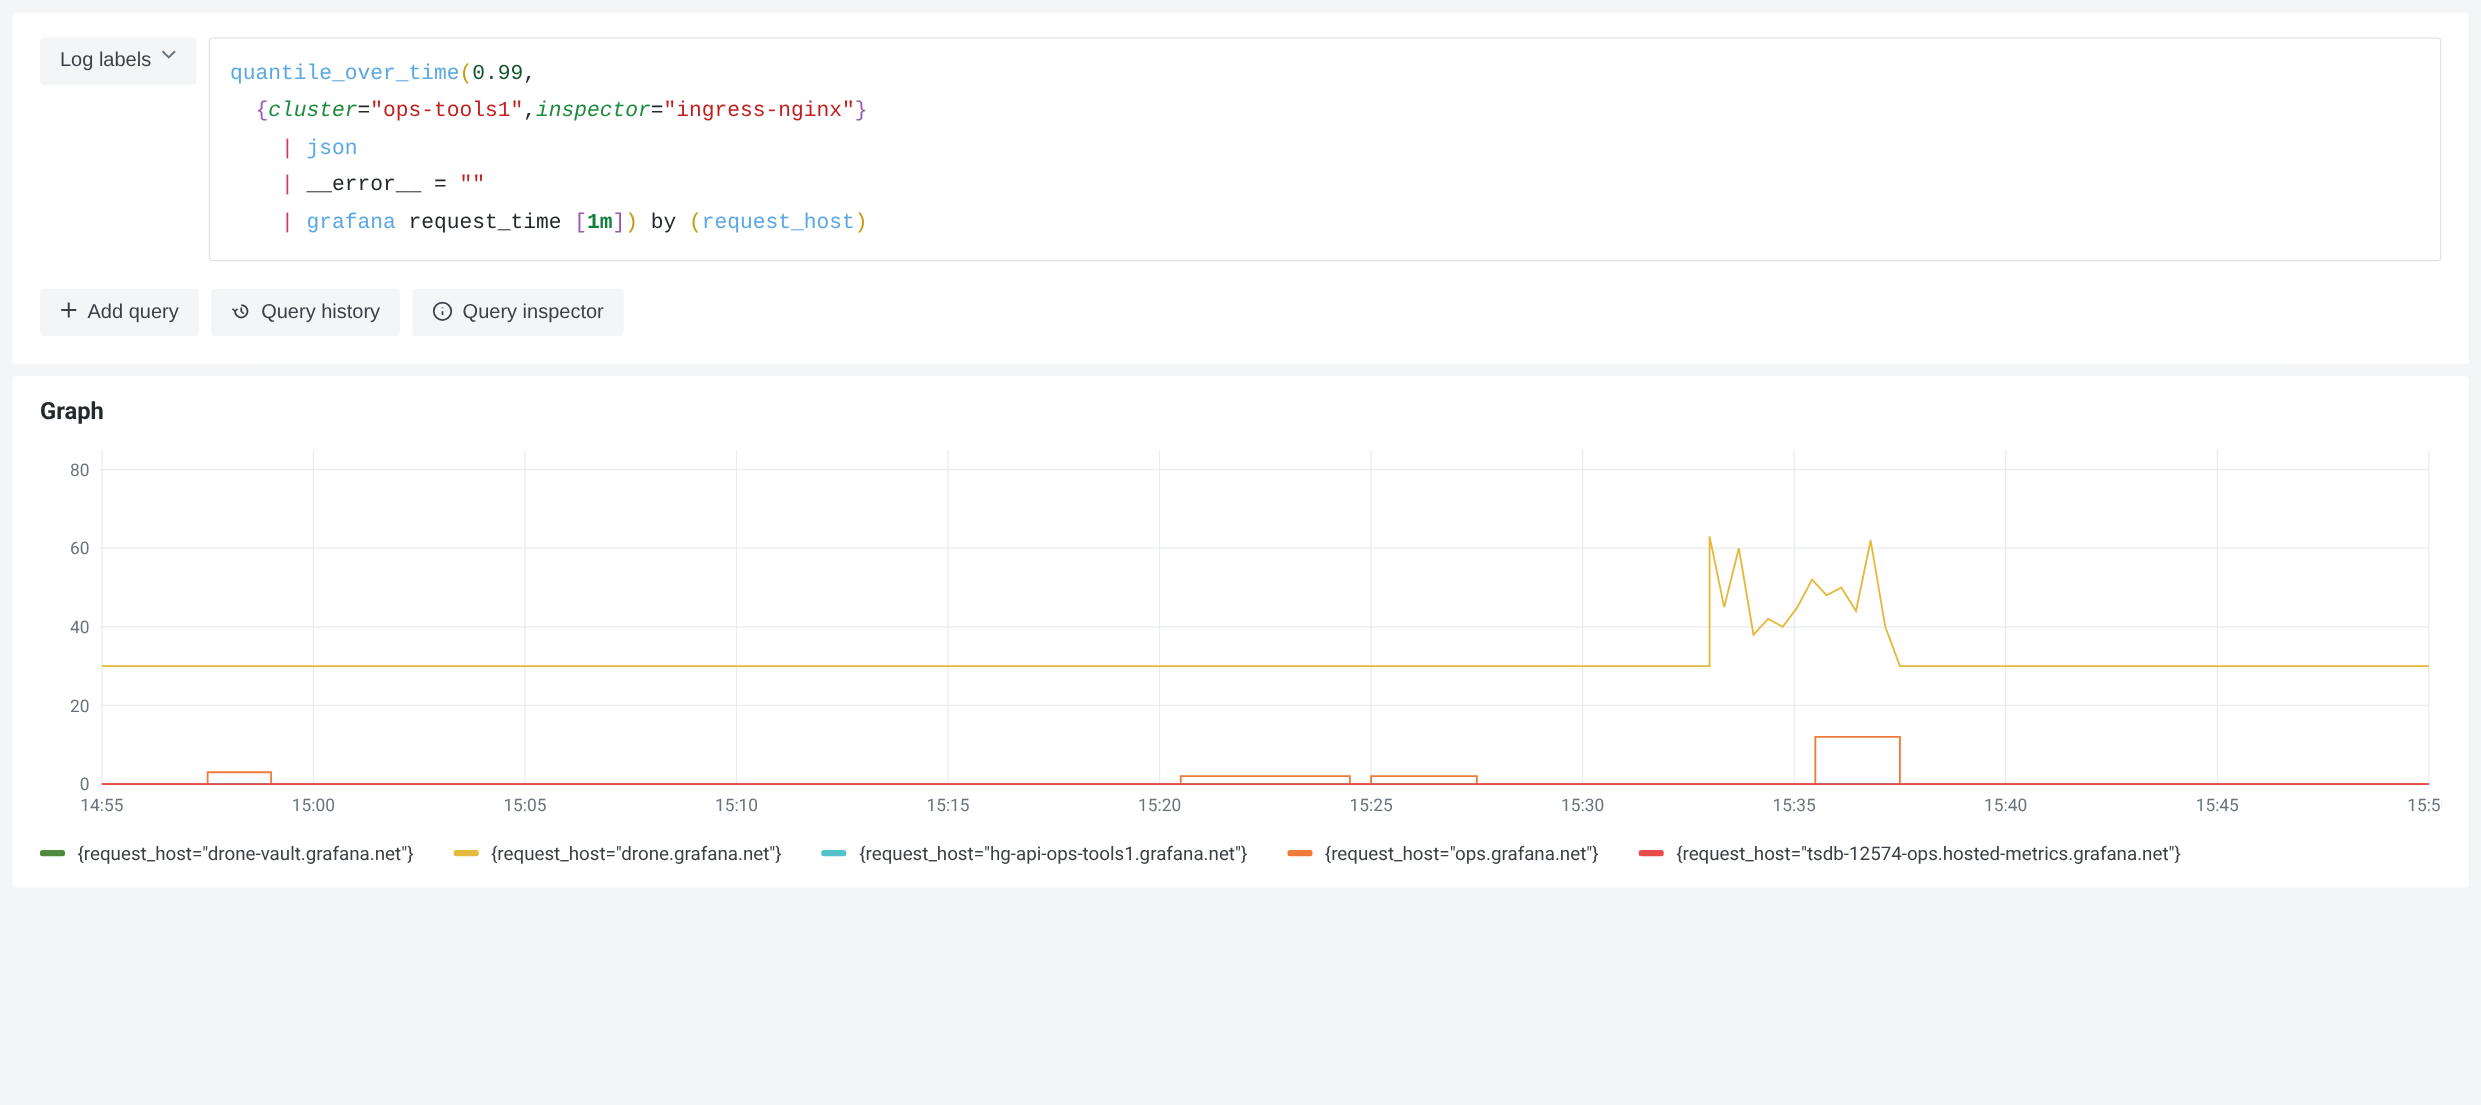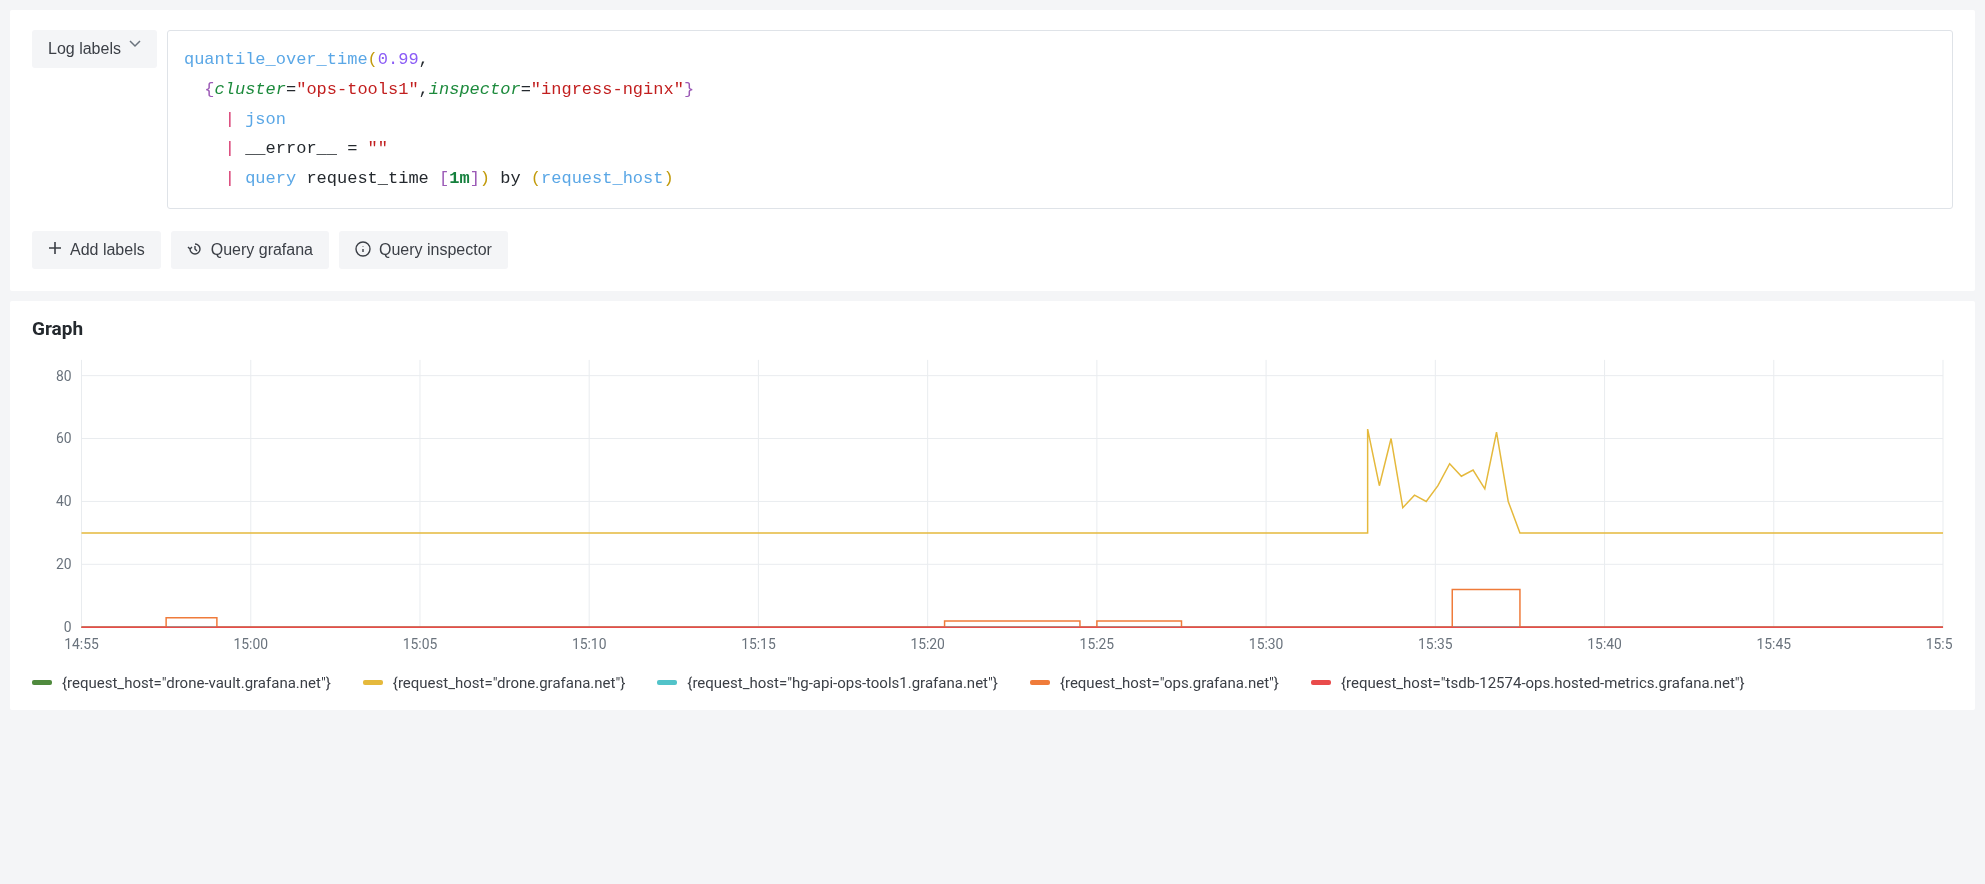--- a/index.html
+++ b/index.html
@@ -35,21 +35,21 @@
     border: 1px solid #dfe3e8;
     border-radius: 3px;
     padding: 14px 16px;
     font-family: "SFMono-Regular", Consolas, "Liberation Mono", Menlo, monospace;
     font-size: 17px;
     line-height: 1.75;
     white-space: pre;
     color: #24292e;
   }
   .tok-fn { color: #5aa7e6; }
-  .tok-num { color: #8b5cf6; }
+  .tok-num { color: #14532d; }
   .tok-str { color: #c21f1f; }
   .tok-sel-open, .tok-sel-close { color: #9b59b6; }
   .tok-attr { color: #1c8a3c; font-style: italic; }
   .tok-op { color: #24292e; }
   .tok-pipe { color: #d6336c; }
   .tok-keyword { color: #5aa7e6; }
   .tok-brack { color: #9b59b6; }
   .tok-dur { color: #15803d; font-weight: bold; }
   .tok-by { color: #24292e; }
   .tok-paren { color: #c29b0c; }
@@ -109,36 +109,36 @@
         <span>Log labels</span>
         <svg width="12" height="8" viewBox="0 0 12 8">
             <path fill="none" stroke="#6a737d" stroke-width="1.5" d="M1 1 L6 6 L11 1"></path>
           </svg>
       </button>
 
       <div class="query-box"><span class="tok-fn">quantile_over_time</span><span class="tok-paren">(</span><span class="tok-num">0.99</span><span class="tok-op">,</span>
   <span class="tok-sel-open">{</span><span class="tok-attr">cluster</span><span class="tok-op">=</span><span class="tok-str">"ops-tools1"</span><span class="tok-op">,</span><span class="tok-attr">inspector</span><span class="tok-op">=</span><span class="tok-str">"ingress-nginx"</span><span class="tok-sel-close">}</span>
     <span class="tok-pipe">|</span> <span class="tok-keyword">json</span>
     <span class="tok-pipe">|</span> <span class="tok-op">__error__</span> <span class="tok-op">=</span> <span class="tok-str">""</span>
-    <span class="tok-pipe">|</span> <span class="tok-keyword">query</span> <span class="tok-op">request_time</span> <span class="tok-brack">[</span><span class="tok-dur">1m</span><span class="tok-brack">]</span><span class="tok-paren">)</span> <span class="tok-by">by</span> <span class="tok-paren">(</span><span class="tok-ident">request_host</span><span class="tok-paren">)</span></div>
+    <span class="tok-pipe">|</span> <span class="tok-keyword">grafana</span> <span class="tok-op">request_time</span> <span class="tok-brack">[</span><span class="tok-dur">1m</span><span class="tok-brack">]</span><span class="tok-paren">)</span> <span class="tok-by">by</span> <span class="tok-paren">(</span><span class="tok-ident">request_host</span><span class="tok-paren">)</span></div>
 
     </div>
 
     <div class="toolbar-row">
       <button class="btn">
         <svg width="14" height="14" viewBox="0 0 14 14">
             <path fill="none" stroke="#3b3f46" stroke-width="1.6" d="M7 1 V13 M1 7 H13"></path>
           </svg>
-        <span>Add labels</span>
+        <span>Add query</span>
       </button>
       <button class="btn">
         <svg width="16" height="16" viewBox="0 0 16 16">
             <path fill="none" stroke="#3b3f46" stroke-width="1.4" d="M8 3 A5 5 0 1 1 3 8 M3 8 L1 6 M3 8 L5 6 M8 5 V8 L10 10"></path>
           </svg>
-        <span>Query grafana</span>
+        <span>Query history</span>
       </button>
       <button class="btn">
         <svg width="16" height="16" viewBox="0 0 16 16">
             <path fill="none" stroke="#3b3f46" stroke-width="1.4" d="M8 1 A7 7 0 1 0 8 15 A7 7 0 1 0 8 1 M8 5 V5.5 M8 8 V11"></path>
           </svg>
         <span>Query inspector</span>
       </button>
     </div>
   </div>
 

